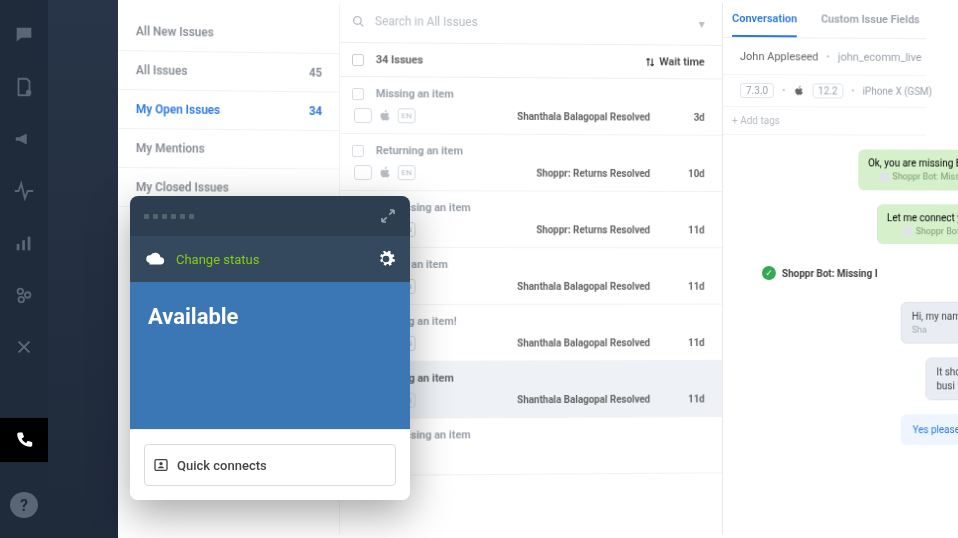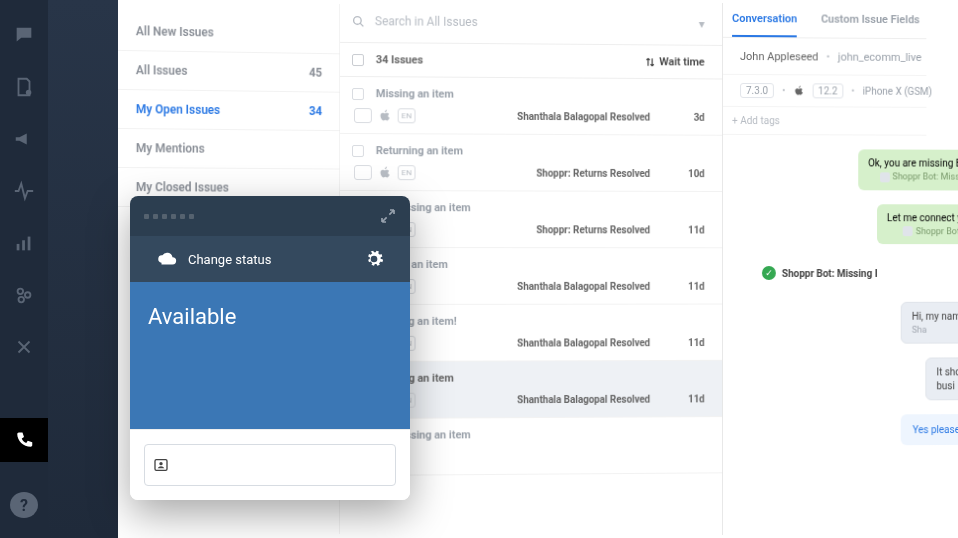--- a/index.html
+++ b/index.html
@@ -61,24 +61,24 @@
   .msg.user { background: #e9edf3; border: 1px solid #e0e4ea; align-self: flex-end; margin-right: -60px; color: #444; }
   .msg.user .sub { font-size: 9px; color: #a0a6af; }
   .msg.userblue { background: #eef5fe; align-self: flex-end; margin-right: -60px; color: #2a78e4; padding: 10px 12px; }
   .check { width: 14px; height: 14px; border-radius: 50%; background: #35a852; color: #fff; display: flex; align-items: center; justify-content: center; font-size: 9px; }
 
   
   .dialer { position: absolute; left: 130px; top: 196px; width: 280px; background: #fff; border-radius: 8px; box-shadow: 0 14px 40px rgba(0,0,0,.35); overflow: hidden; z-index: 5; }
   .dialer-header { background: #2c3e50; display: flex; align-items: center; justify-content: space-between; padding: 12px 14px; }
   .dialer-dots { display: flex; gap: 4px; }
   .dialer-dots span { width: 5px; height: 5px; background: #55626f; border-radius: 1px; }
-  .dialer-status { background: #34495e; display: flex; align-items: center; padding: 12px 26px; color: #ffffff; font-size: 13px; }
+  .dialer-status { background: #34495e; display: flex; align-items: center; padding: 12px 14px; color: #84cc16; font-size: 13px; }
   .dialer-status .cloud { margin-right: 10px; color: #fff; }
   .dialer-status .gear { margin-left: auto; color: #fff; }
-  .dialer-big { background: #3b77b5; color: #fff; font-size: 22px; font-weight: 400; padding: 22px 18px 100px 18px; }
+  .dialer-big { background: #3b77b5; color: #fff; font-size: 22px; font-weight: 700; padding: 22px 18px 100px 18px; }
   .dialer-buttons { background: #fff; border-top: 1px solid #eee; display: flex; padding: 14px; gap: 12px; }
   .dbtn { flex: 1; border: 1px solid #d7dce2; border-radius: 4px; padding: 12px 8px; display: flex; align-items: center; gap: 8px; font-size: 13px; color: #444; font-weight: 500; }
 
   svg { display: block; }
 </style>
 </head>
 <body>
 
 <div class="app">
 
@@ -390,17 +390,18 @@
     <div class="dialer-big">Available</div>
     <div class="dialer-buttons">
       <div class="dbtn">
         <span>
             <svg width="16" height="16" viewBox="0 0 24 24" fill="#444">
               <rect x="3" y="4" width="18" height="16" rx="2" fill="none" stroke="#444" stroke-width="2"></rect>
               <circle cx="12" cy="10" r="2.5"></circle>
               <path d="M7 17c1-2 3-3 5-3s4 1 5 3"></path>
             </svg>
           </span>
+        <span>Quick connects</span>
       </div>
     </div>
   </div>
 
 </div>
 
 </body></html>

